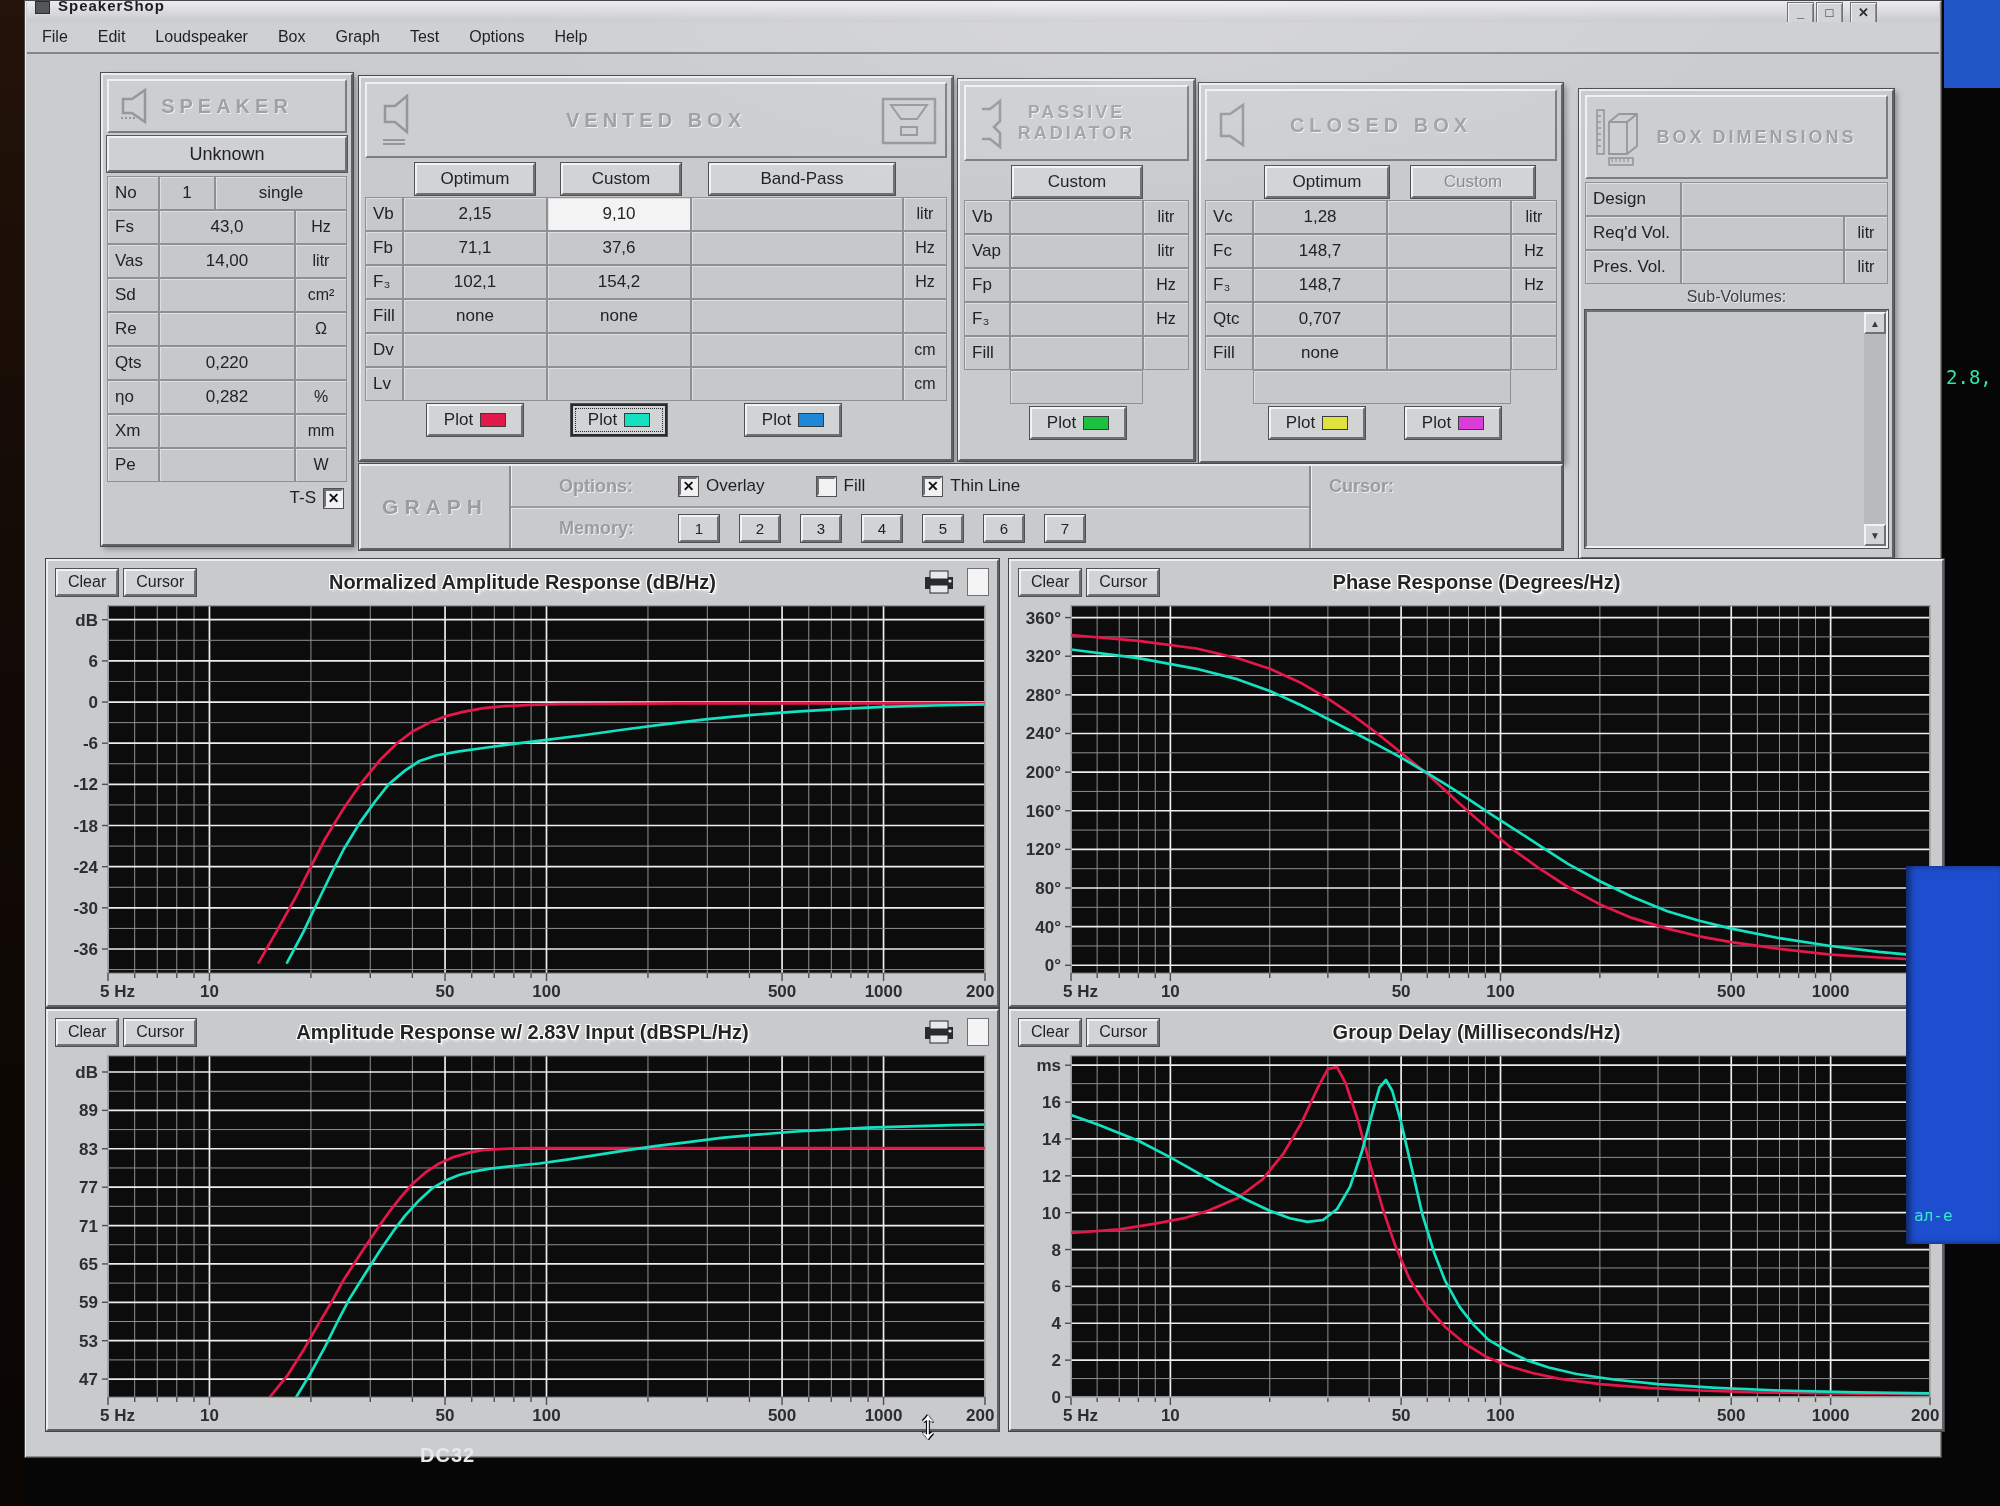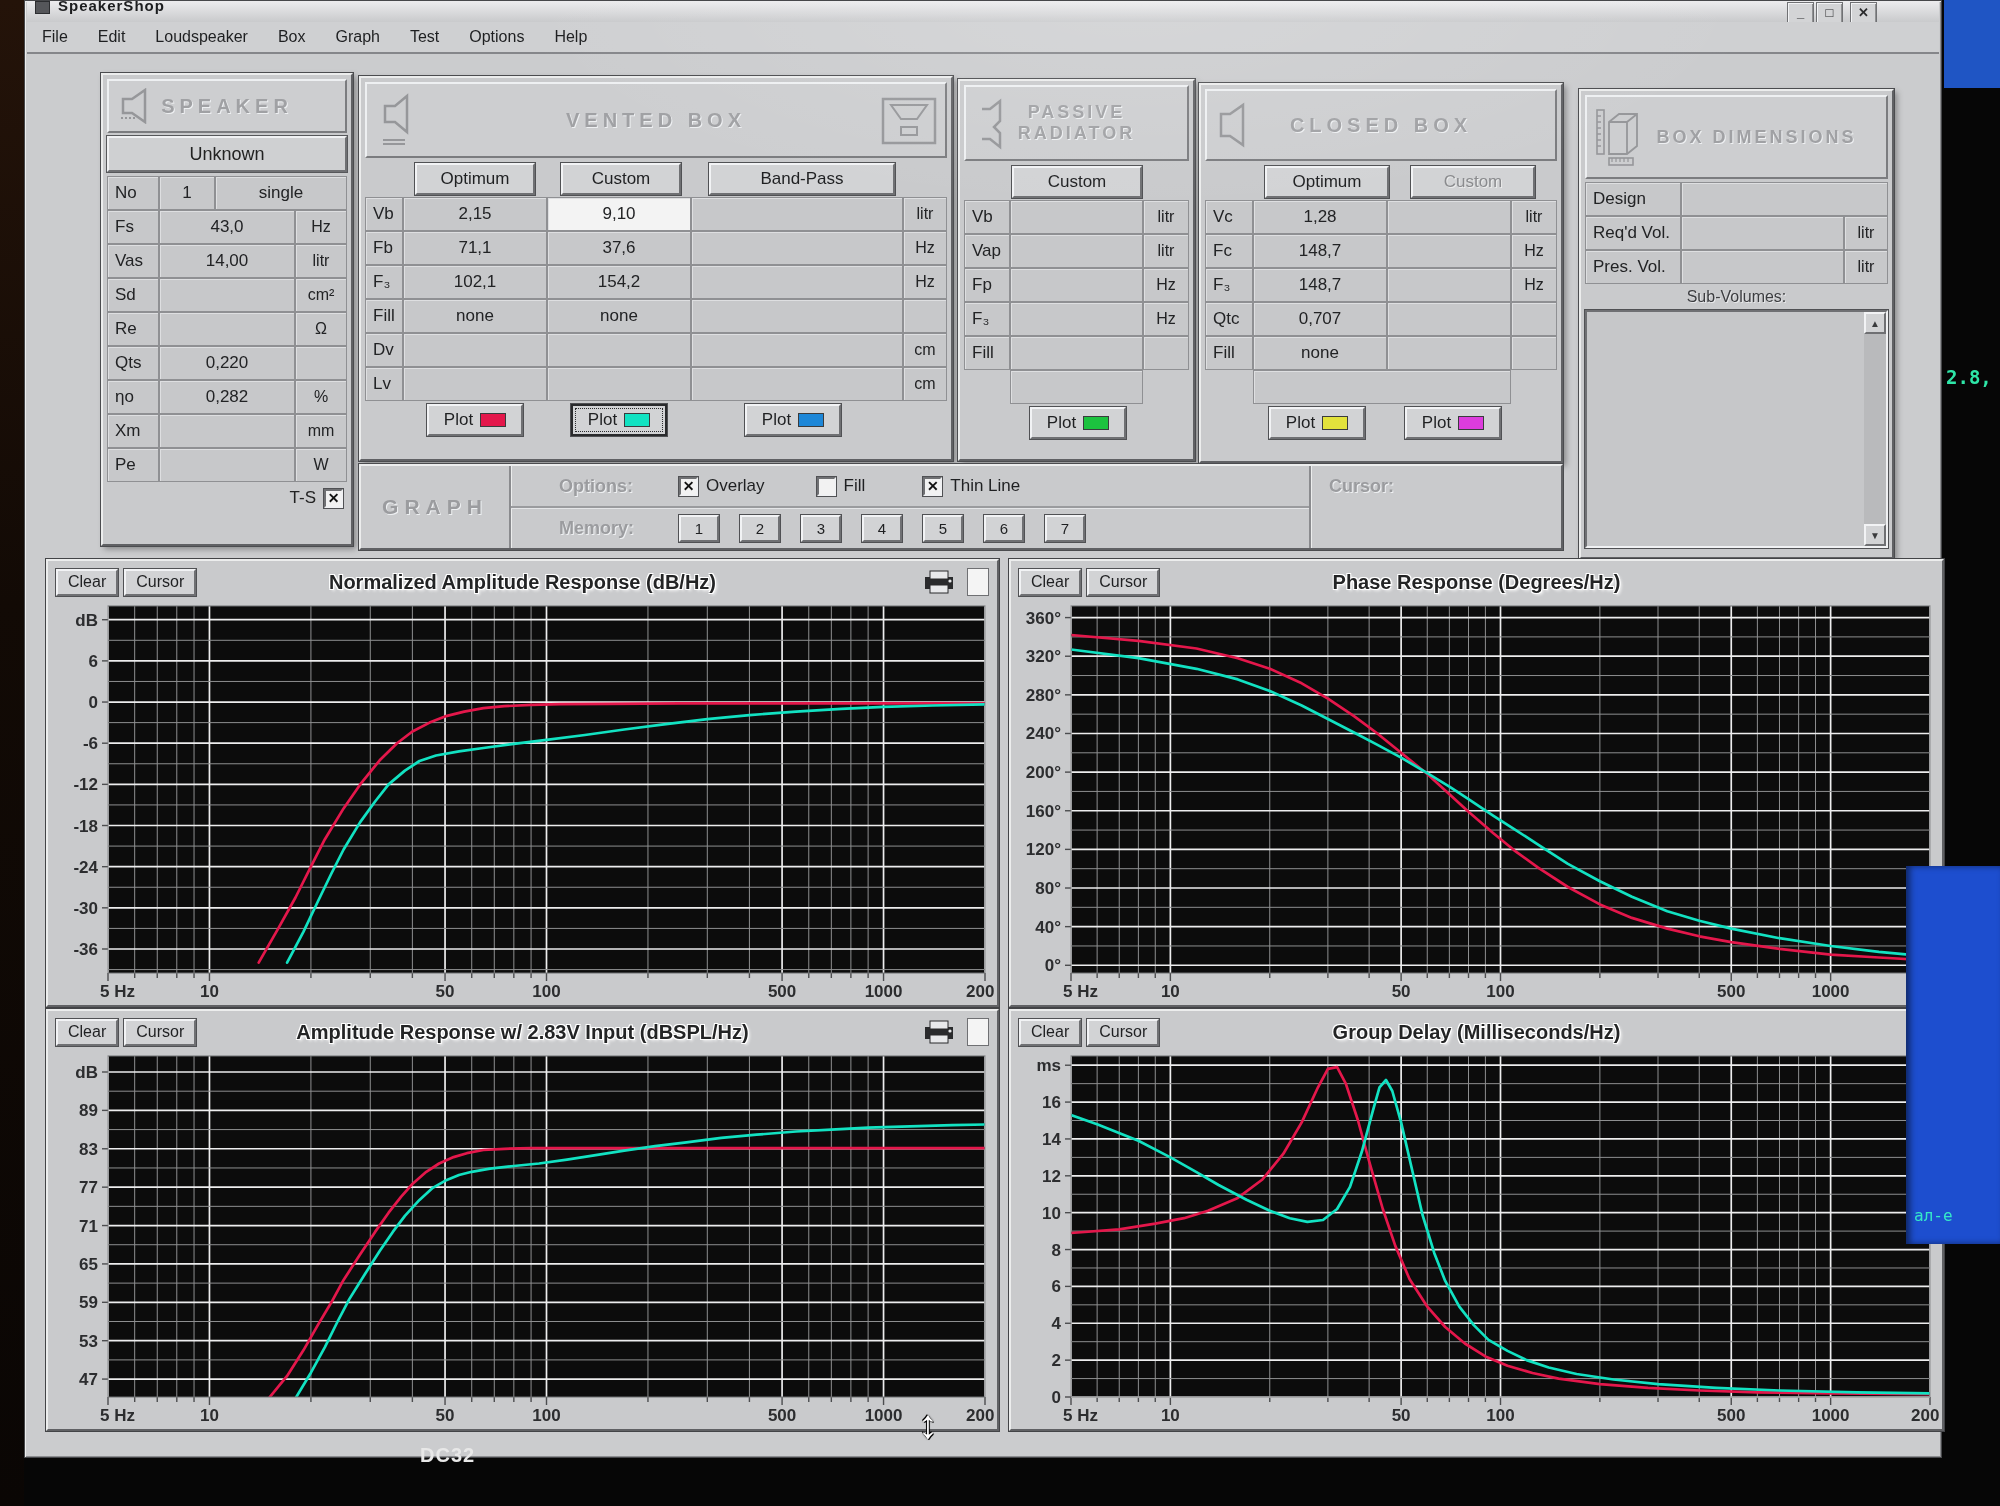--- a/index.html
+++ b/index.html
@@ -7,21 +7,21 @@
   body { width:2000px; height:1506px; position:relative; overflow:hidden;
          font-family:"Liberation Sans", sans-serif; }
 
   
   .strip-left { position:absolute; left:0; top:0; width:24px; height:1506px;
                 background:linear-gradient(180deg,#241309,#120a05 40%,#0a0604); }
   .blue-tr { position:absolute; left:1944px; top:0; width:56px; height:88px; background:#1f55c4; }
   .blue-mr { position:absolute; left:1906px; top:866px; width:94px; height:378px; background:#1d4ecf;
              box-shadow:inset 4px 0 6px rgba(0,0,0,.5); }
   .side-text { position:absolute; color:#2ee6a8; font-family:"DejaVu Sans Mono","Liberation Mono",monospace; }
-  .t1 { left:1946px; top:366px; font-size:19px; font-weight:bold; }
+  .t1 { left:1946px; top:366px; font-size:19px; font-weight:normal; }
   .t2 { left:1914px; top:1206px; font-size:16px; color:#35e8c9; }
   .dc32 { position:absolute; left:420px; top:1444px; color:#e8e8e8; font-size:20px; font-weight:bold;
           letter-spacing:1px; }
   .resize-cursor { position:absolute; left:918px; top:1402px; font-size:40px; color:#ffffff;
           text-shadow:0 0 2px #000, 1px 1px 0 #000, -1px -1px 0 #000; z-index:50; }
 
   
   .window { position:absolute; left:24px; top:0; width:1918px; height:1458px;
             background:#cbccce; border:1px solid #46474a;
             box-shadow:inset 1px 1px 0 #eceded, inset -1px -1px 0 #8c8d90; }

